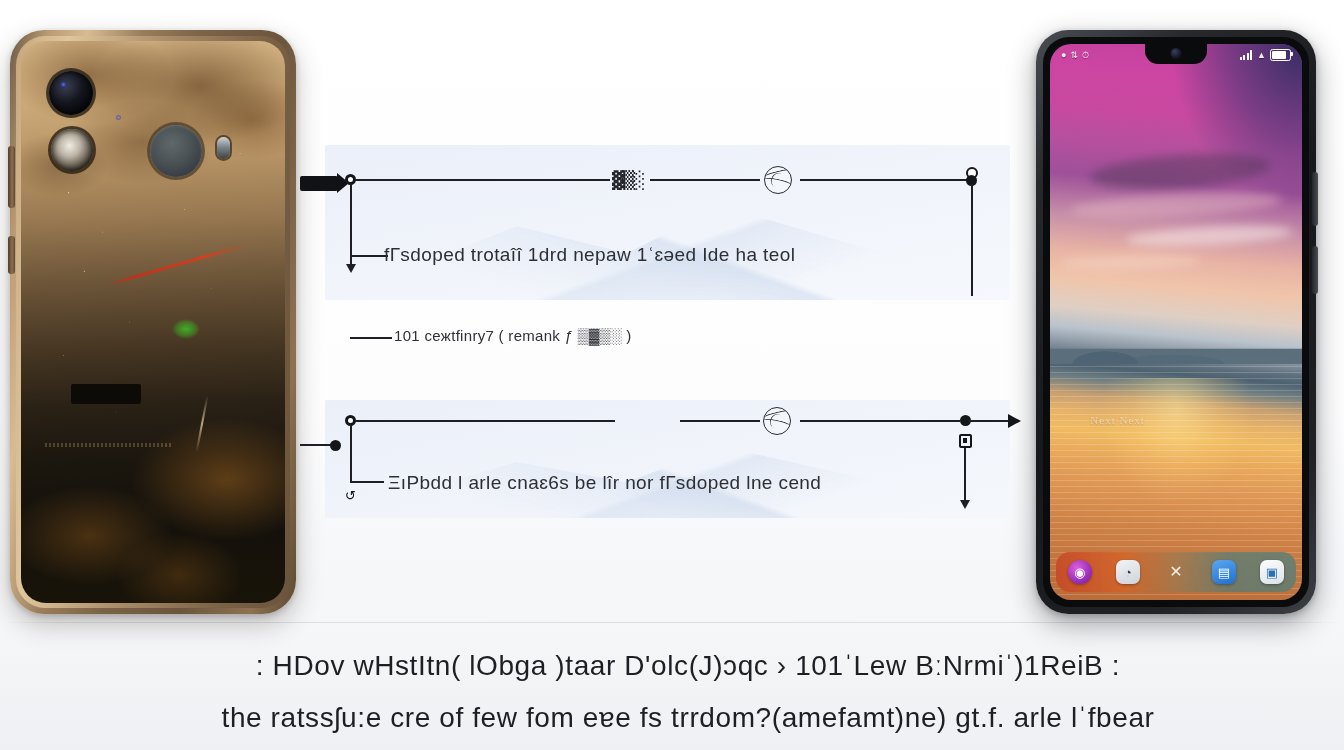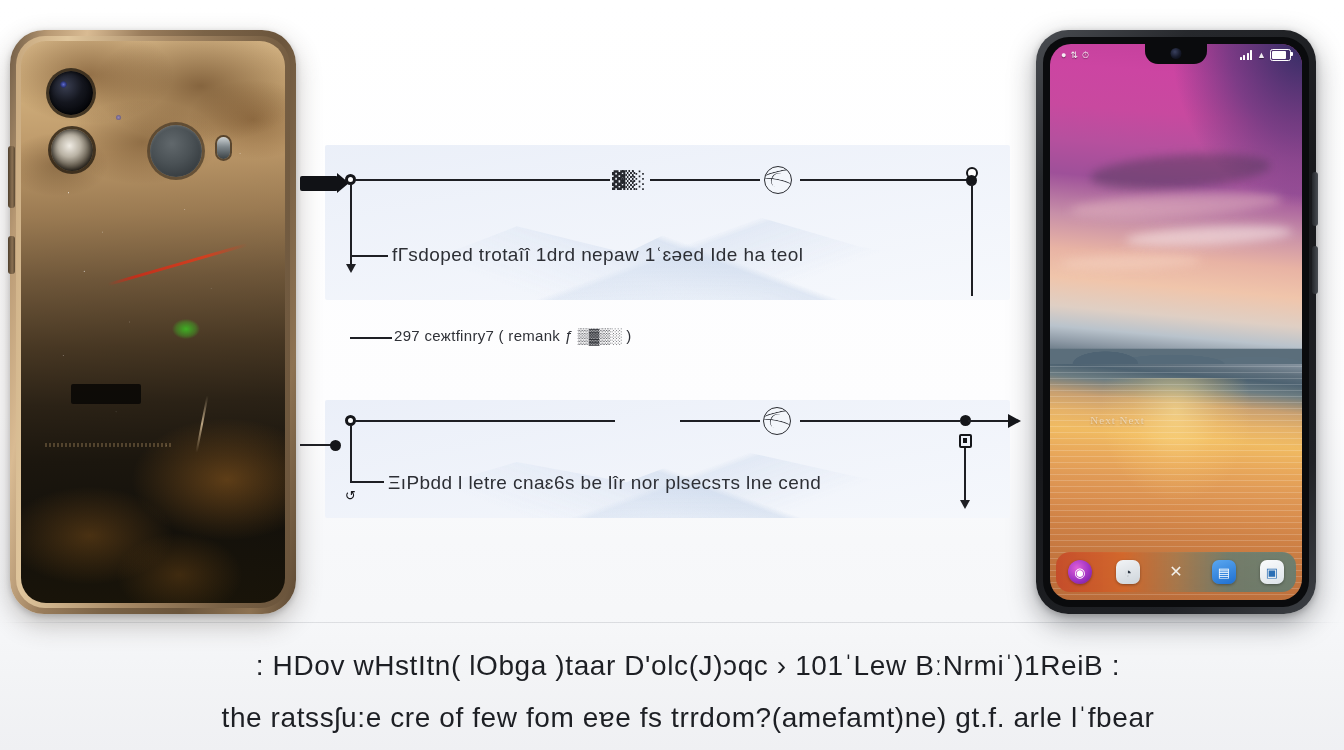--- a/index.html
+++ b/index.html
@@ -494,24 +494,24 @@
       <i></i>
     </div>
   <div class="hline" style="left:800px;top:179px;width:168px;"></div>
   <div class="pinhead" style="left:966px;top:167px;"></div>
   <div class="dot" style="left:966px;top:175px;"></div>
   <div class="vline" style="left:971px;top:184px;height:112px;"></div>
 
   <div class="vline" style="left:350px;top:184px;height:82px;"></div>
   <div class="arr-down" style="left:346px;top:264px;"></div>
   <div class="hline" style="left:352px;top:255px;width:36px;"></div>
-  <div class="ann-text" style="left:392px;top:244px;">fГsdoрed trotaîî 1drd nepaw    1ʿɛǝed Ide ha teol</div>
+  <div class="ann-text" style="left:384px;top:244px;">fГsdoрed trotaîî 1drd nepaw    1ʿɛǝed Ide ha teol</div>
 
   <div class="hline" style="left:350px;top:337px;width:42px;"></div>
-  <div class="ann-small" style="left:394px;top:327px;">297 ceжtfinry7   ( remank ƒ ▒▓▒░ )</div>
+  <div class="ann-small" style="left:394px;top:327px;">101 ceжtfinry7   ( remank ƒ ▒▓▒░ )</div>
 
   <div class="panel panel-b">
     <div class="watermark"></div>
   </div>
 
   <div class="hline" style="left:300px;top:444px;width:35px;"></div>
   <div class="dot" style="left:330px;top:440px;"></div>
 
   <div class="node" style="left:345px;top:415px;"></div>
   <div class="hline" style="left:355px;top:420px;width:260px;"></div>
@@ -523,20 +523,20 @@
   <div class="dot" style="left:960px;top:415px;"></div>
   <div class="hline" style="left:968px;top:420px;width:42px;"></div>
   <div class="arr-right" style="left:1008px;top:414px;"></div>
   <div class="mini-glyph" style="left:959px;top:434px;"></div>
   <div class="vline" style="left:964px;top:448px;height:54px;"></div>
   <div class="arr-down" style="left:960px;top:500px;"></div>
 
   <div class="vline" style="left:350px;top:425px;height:58px;"></div>
   <div class="hline" style="left:352px;top:481px;width:32px;"></div>
   <div class="undo-glyph" style="left:345px;top:489px;">↺</div>
-  <div class="ann-text" style="left:388px;top:472px;">ΞıPbdd l letre cnaɛ6s be lîr nor plsecsтs lne cend</div>
+  <div class="ann-text" style="left:388px;top:472px;">ΞıPbdd l arle cnaɛ6s be lîr nor fГsdoрed lne cend</div>
 
   <div class="caption">
     <span class="cap-line">: HDov wHstItn( lObga )taar  D'olc(J)ɔqc › 101ˈLew BːNrmiˈ)1ReiB :</span>
     <span class="cap-line">the ratssʃu:e cre of few fom eɐe fs trrdom?(amefamt)ne) gt.f. arle lˈfbear</span>
   </div>
 
 </div>
 
 </body></html>

